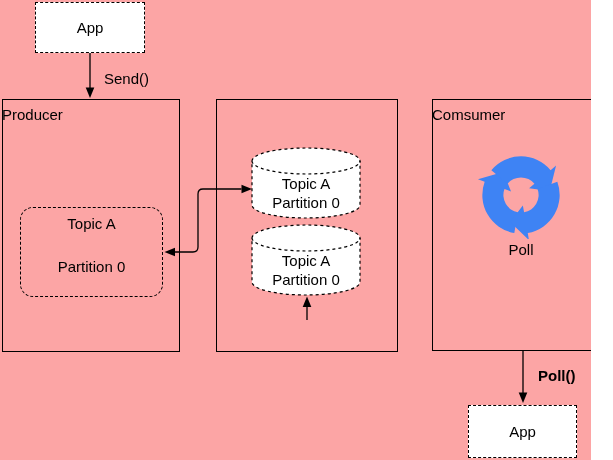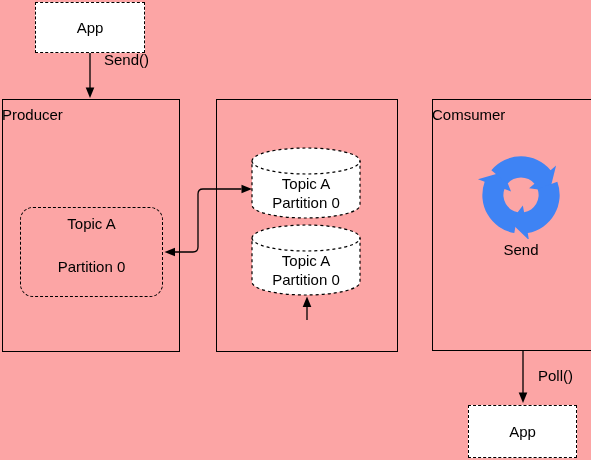--- a/index.html
+++ b/index.html
@@ -55,21 +55,21 @@
     <g stroke="#000" stroke-width="1.2" stroke-dasharray="3 3" fill="#fff">
       <path d="M 252 238 A 54 13 0 0 1 360 238 L 360 282 A 54 13 0 0 1 252 282 Z"></path>
       <path d="M 252 238 A 54 13 0 0 0 360 238" fill="none"></path>
     </g>
   </svg>
 
   <div class="dashed-box" style="left:35px;top:2px;width:110px;height:51px;">
     <span>App</span>
   </div>
 
-  <div class="label" style="left:104px;top:51px;">Send()</div>
+  <div class="label" style="left:104px;top:70px;">Send()</div>
 
   <div class="solid-box" style="left:2px;top:99px;width:178px;height:253px;"></div>
   <div class="title" style="left:2px;top:106px;width:178px;">Producer</div>
 
   <div class="dashed-box rounded" style="left:20px;top:207px;width:143px;height:90px;"></div>
   <div class="label centered" style="left:20px;top:215px;width:143px;">Topic A</div>
   <div class="label centered" style="left:20px;top:258px;width:143px;">Partition 0</div>
 
   <div class="solid-box" style="left:216px;top:99px;width:182px;height:253px;"></div>
 
@@ -87,21 +87,21 @@
   <div class="title" style="left:432px;top:106px;width:171px;">Comsumer</div>
 
   <svg class="abs" style="left:477px;top:151px;" width="88" height="88" viewBox="0 0 100 100">
     <g fill="#3E83F4">
       <path id="syncarrow" d="M 42.4 93.3 A 44 44 0 0 1 8.7 35.0 L 1.1 32.2 L 29.7 24.0 L 38.7 45.9 L 31.2 43.2 A 20 20 0 0 0 46.5 69.7 Z"></path>
       <use href="#syncarrow" transform="rotate(120 50 50)"></use>
       <use href="#syncarrow" transform="rotate(240 50 50)"></use>
     </g>
   </svg>
 
-  <div class="label centered" style="left:477px;top:241px;width:88px;">Send</div>
+  <div class="label centered" style="left:477px;top:241px;width:88px;">Poll</div>
 
-  <div class="label" style="left:538px;top:367px;">Poll()</div>
+  <div class="label" style="left:538px;top:367px;font-weight:bold;">Poll()</div>
 
   <div class="dashed-box" style="left:468px;top:405px;width:109px;height:53px;">
     <span>App</span>
   </div>
 
 </div>
 
 </body></html>

